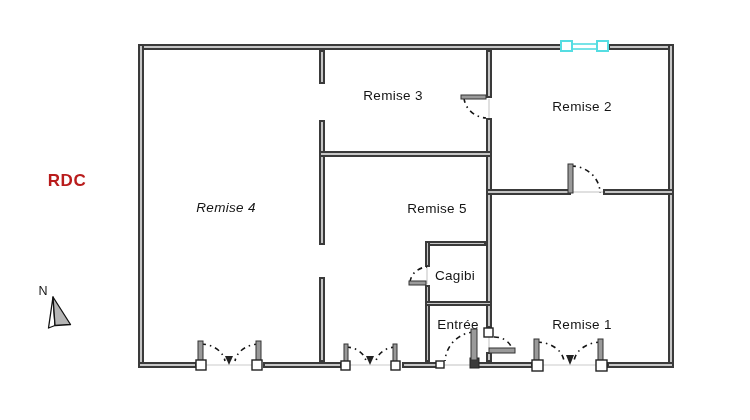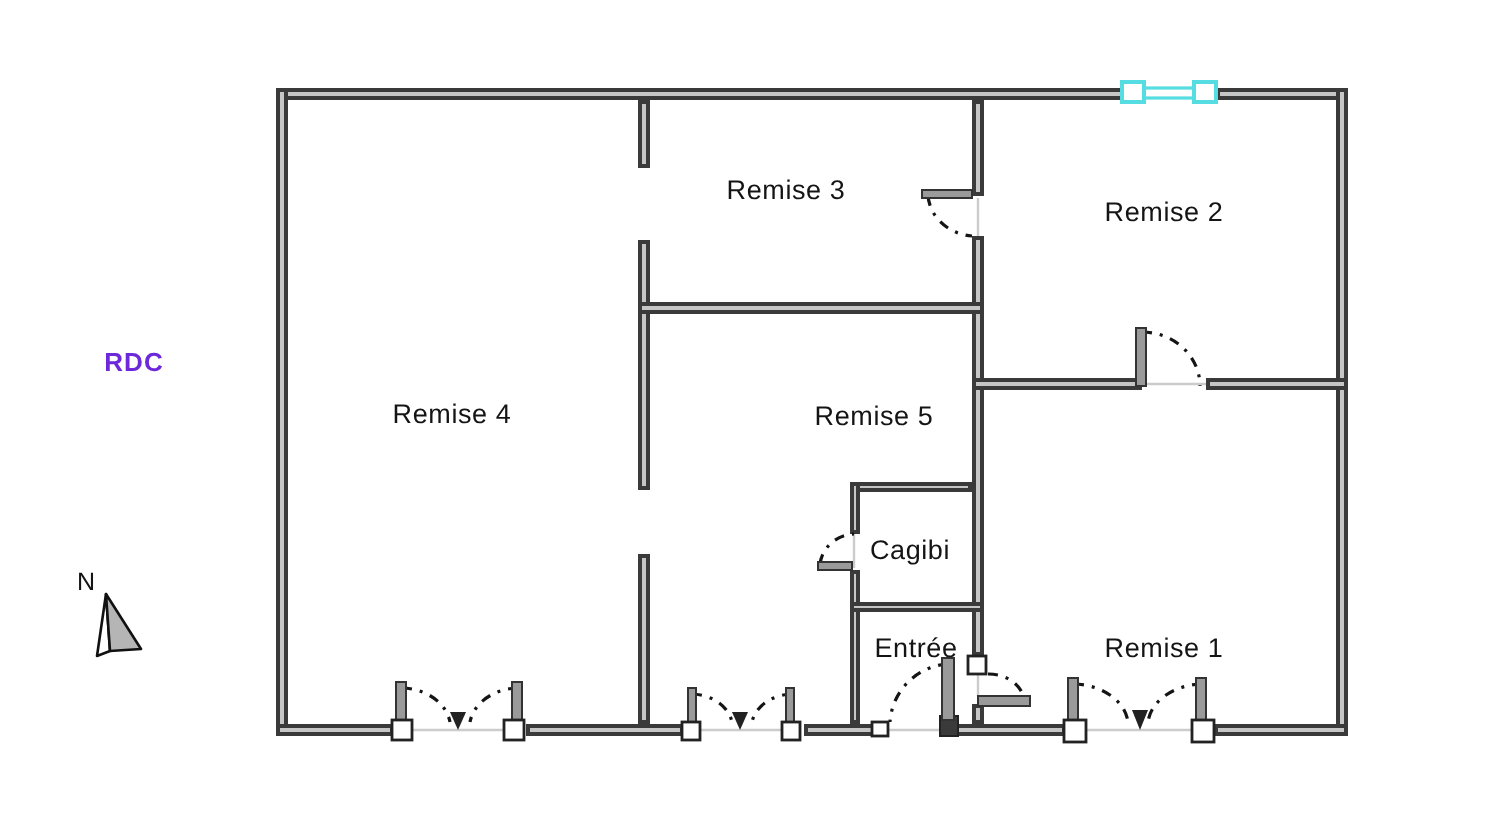--- a/index.html
+++ b/index.html
@@ -20,23 +20,23 @@
     position:absolute;
     transform:translate(-50%,-50%);
     font-size:13.5px;
     color:#141414;
     white-space:nowrap;
     letter-spacing:0.3px;
   }
   .floor-label{
     position:absolute;
     transform:translate(-50%,-50%);
-    font-size:13px;
+    font-size:17px;
     font-weight:600;
-    color:#6d28d9;
+    color:#b91c1c;
     letter-spacing:0.5px;
     white-space:nowrap;
   }
   .compass-label{
     position:absolute;
     transform:translate(-50%,-50%);
     font-size:12.5px;
     color:#141414;
     white-space:nowrap;
   }
@@ -182,21 +182,21 @@
 
     <g>
       <path d="M 53 297 L 48.5 328 L 55 325.5 Z" fill="#ffffff" stroke="#111" stroke-width="1.3" stroke-linejoin="round"></path>
       <path d="M 53 297 L 55 325.5 L 70.5 324.5 Z" fill="#b5b5b5" stroke="#111" stroke-width="1.3" stroke-linejoin="round"></path>
     </g>
   </svg>
 
   <div class="floor-label" style="left:67px;top:181px;">RDC</div>
   <div class="compass-label" style="left:43px;top:291px;">N</div>
 
-  <div class="room-label" style="left:226px;top:207px;">Remise 4</div>
+  <div class="room-label" style="left:226px;top:207px;font-style:italic;">Remise 4</div>
   <div class="room-label" style="left:393px;top:95px;">Remise 3</div>
   <div class="room-label" style="left:582px;top:106px;">Remise 2</div>
   <div class="room-label" style="left:396px;top:208px;margin-left:41px;">Remise 5</div>
   <div class="room-label" style="left:582px;top:276px;margin-top:48px;">Remise 1</div>
   <div class="room-label" style="left:455px;top:275px;">Cagibi</div>
   <div class="room-label" style="left:458px;top:324px;text-align:center;">Entrée</div>
 
 </div>
 
 </body></html>

